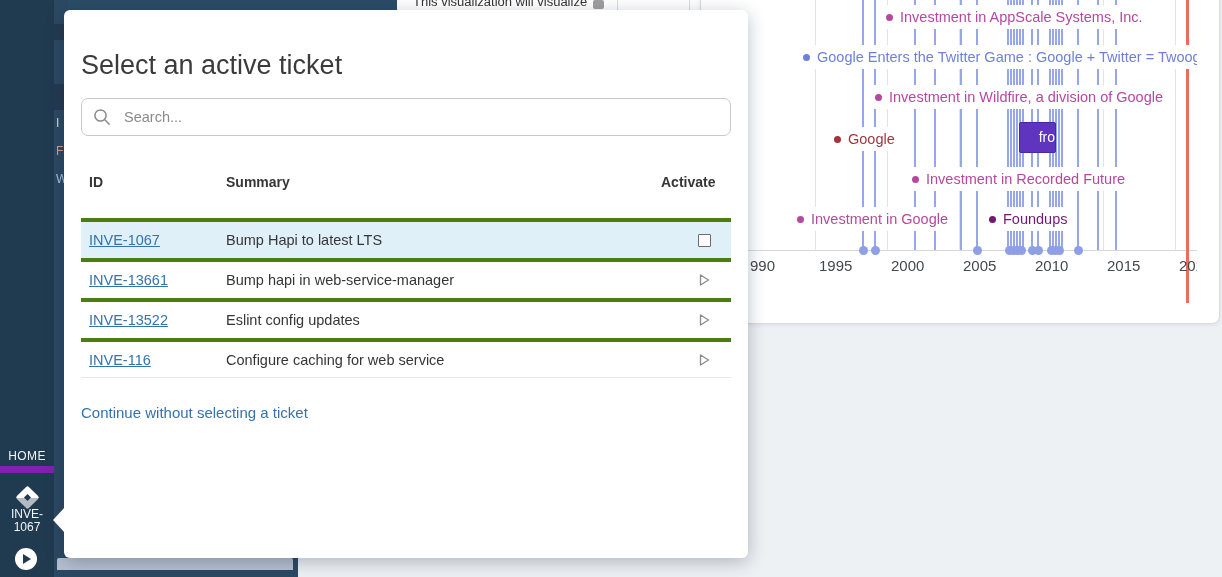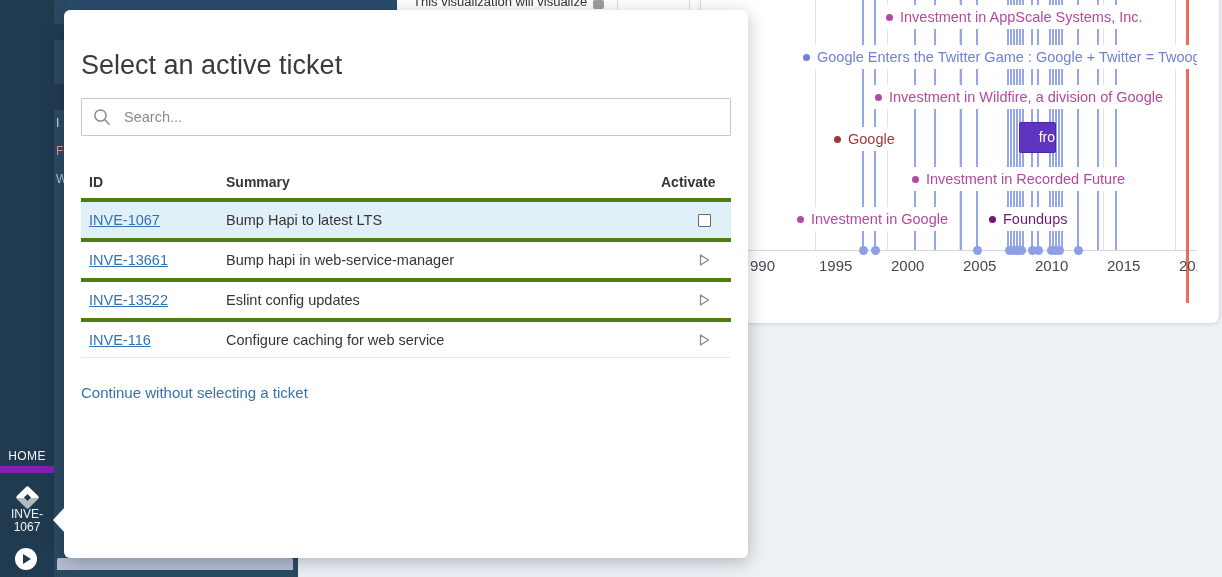--- a/index.html
+++ b/index.html
@@ -52,28 +52,28 @@
   .play-tri { position:absolute; left:8px; top:6px; width:0; height:0;
               border-left:8px solid #203a50; border-top:5px solid transparent; border-bottom:5px solid transparent; }
 
   
   .modal { position:absolute; left:64px; top:10px; width:684px; height:548px; background:#fff; border-radius:6px;
            box-shadow:0 4px 18px rgba(10,30,50,.28); z-index:10; padding:0 17px; }
   .modal-arrow { position:absolute; left:-11px; top:497px; width:0; height:0;
                  border-right:12px solid #fff; border-top:13px solid transparent; border-bottom:13px solid transparent; }
   .modal-title { margin-top:40px; font-size:27px; font-weight:400; color:#3b3b3b; }
   .modal-subtitle { margin-top:37px; font-size:19px; font-weight:400; color:#3b3b3b; }
-  .search-wrap { margin-top:17px; position:relative; height:38px; border:1px solid #c8c8c8; border-radius:1px; background:#fff; }
+  .search-wrap { margin-top:17px; position:relative; height:38px; border:1px solid #c8c8c8; border-radius:7px; background:#fff; }
   .search-icon { position:absolute; left:11px; top:9px; }
   .search-input { position:absolute; left:42px; top:0; width:590px; height:36px; border:none; outline:none;
                   font-size:14.5px; color:#333; font-family:"Liberation Sans",sans-serif; }
   .search-input::placeholder { color:#8a8a8a; }
 
   .ticket-table { margin-top:38px; width:650px; }
-  .thead { display:flex; font-size:14px; font-weight:700; color:#363636; padding-bottom:8px; }
+  .thead { display:flex; font-size:14px; font-weight:700; color:#363636; padding-bottom:28px; }
   .trow { display:flex; align-items:center; height:40px; border-top:4px solid #4d7c0f; font-size:14.5px; color:#363636; }
   .trow:last-child { border-bottom:1px solid #e8e8e8; }
   .trow.hl { background:#e0f0f9; }
   .col-id { width:145px; padding-left:8px; }
   .col-sum { flex:1; }
   .col-act { width:70px; text-align:right; padding-right:16px; }
   .col-act-cell { width:70px; display:flex; justify-content:flex-end; padding-right:20px; }
   .id-link { color:#3572b0; text-decoration:underline; }
   .cbx { width:13px; height:13px; border:1px solid #6b6b6b; border-radius:1px; background:#fdfdfd; display:inline-block; }
   .continue-link { display:inline-block; margin-top:26px; font-size:15px; color:#3572b0; text-decoration:none; }

